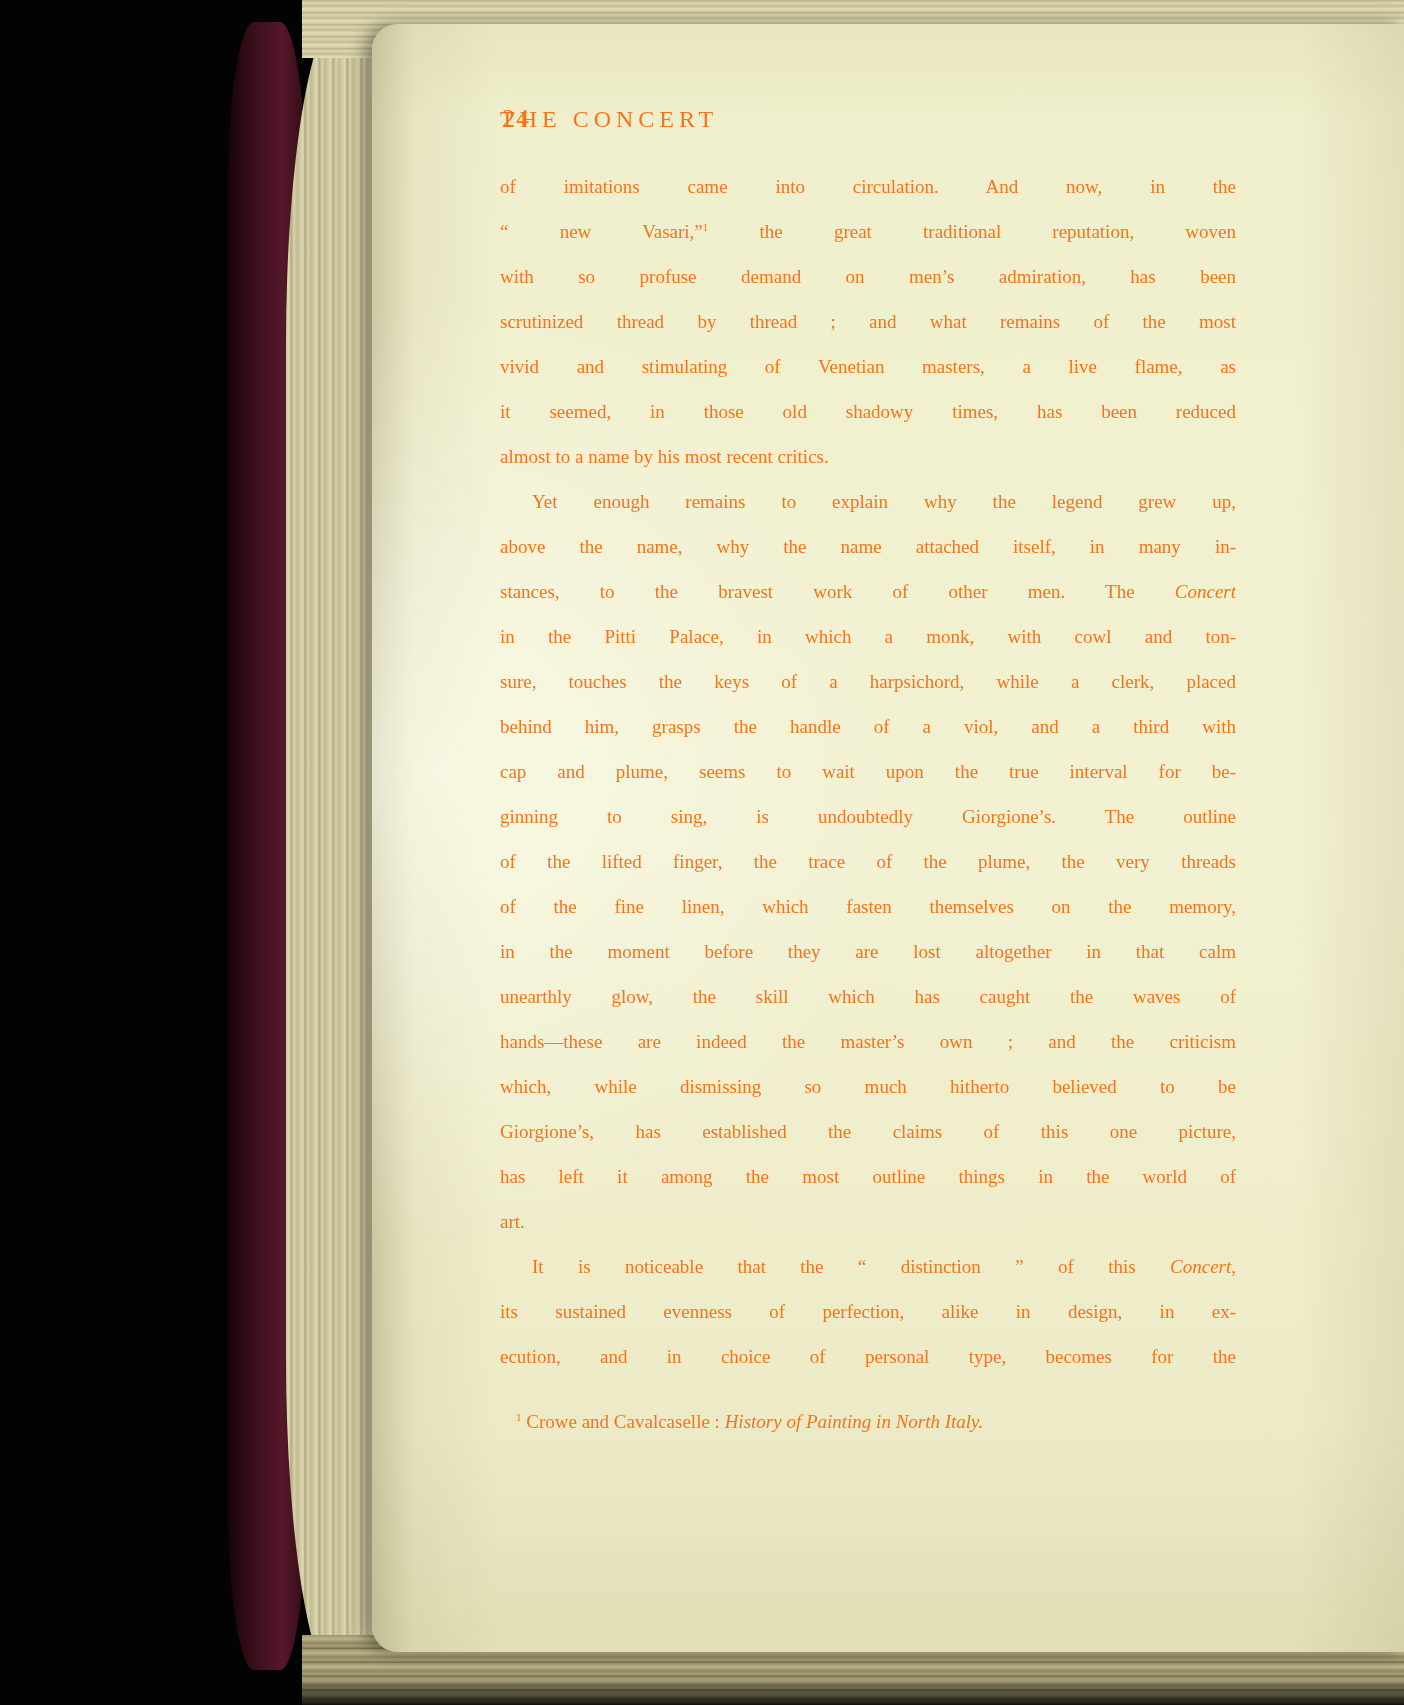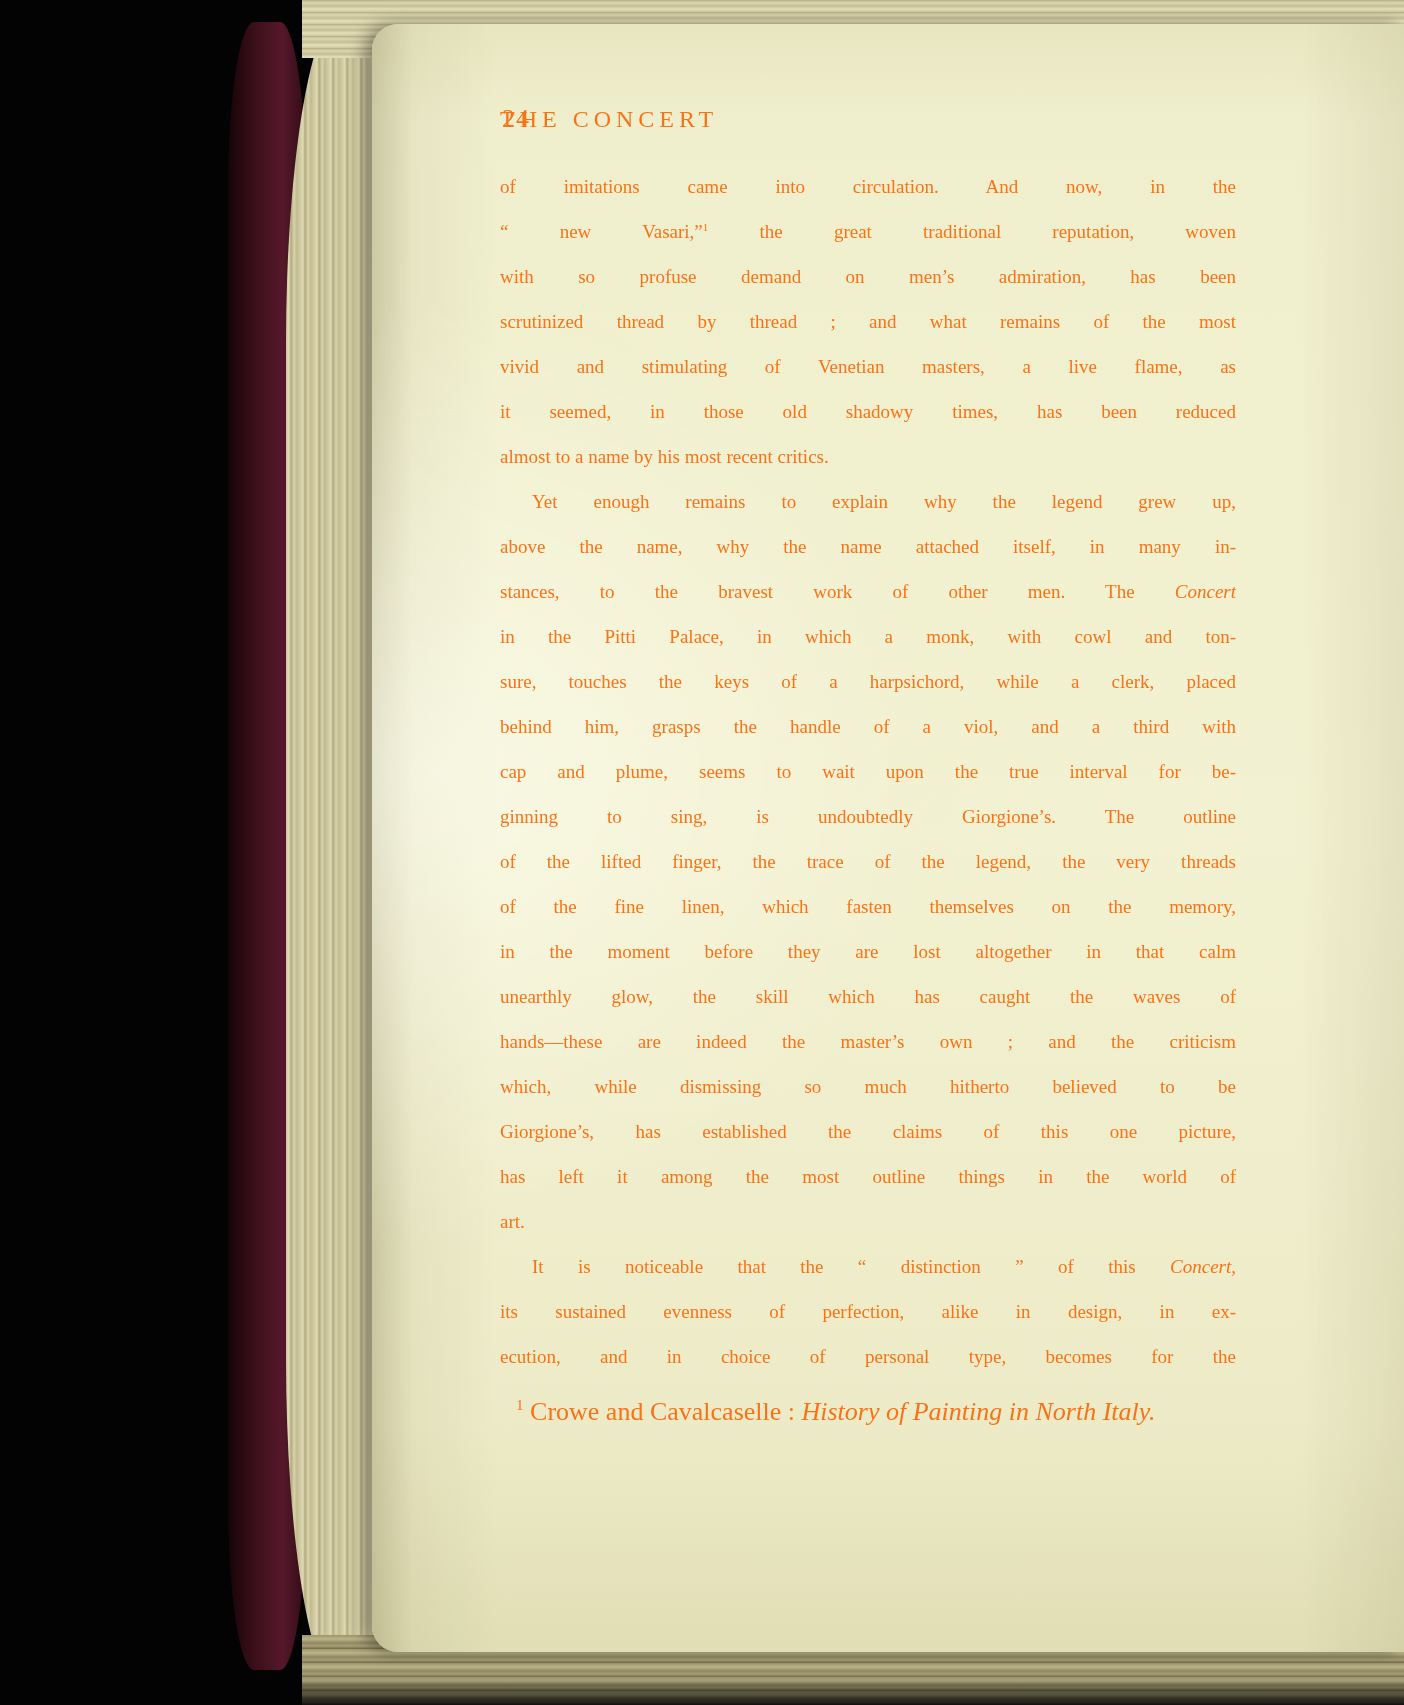--- a/index.html
+++ b/index.html
@@ -73,22 +73,22 @@
   .line {
     height:45px; line-height:45px;
     text-align:justify; text-align-last:justify;
     overflow:hidden;
   }
   .line.last { text-align-last:left; }
   .line.indent { text-indent:32px; }
   .i { font-style:italic; }
   .sup { vertical-align:super; font-size:0.58em; line-height:0; }
   .footnote {
-    margin-top:18px; padding-left:16px;
-    font-size:26px; line-height:30px;
+    margin-top:28px; padding-left:16px;
+    font-size:19px; line-height:30px;
   }
 </style>
 </head>
 <body>
 
 <div class="scene">
   <div class="cover"></div>
   <div class="edge-left"></div>
   <div class="edge-top"></div>
   <div class="edge-bottom"></div>
@@ -110,21 +110,21 @@
         <div class="line"><span>it seemed, in those old shadowy times, has been reduced</span></div>
         <div class="line last"><span>almost to a name by his most recent critics.</span></div>
         <div class="line indent"><span>Yet enough remains to explain why the legend grew up,</span></div>
         <div class="line"><span>above the name, why the name attached itself, in many in-</span></div>
         <div class="line"><span>stances, to the bravest work of other men.  The </span><span class="i">Concert</span></div>
         <div class="line"><span>in the Pitti Palace, in which a monk, with cowl and ton-</span></div>
         <div class="line"><span>sure, touches the keys of a harpsichord, while a clerk, placed</span></div>
         <div class="line"><span>behind him, grasps the handle of a viol, and a third with</span></div>
         <div class="line"><span>cap and plume, seems to wait upon the true interval for be-</span></div>
         <div class="line"><span>ginning to sing, is undoubtedly Giorgione’s.  The outline</span></div>
-        <div class="line"><span>of the lifted finger, the trace of the legend, the very threads</span></div>
+        <div class="line"><span>of the lifted finger, the trace of the plume, the very threads</span></div>
         <div class="line"><span>of the fine linen, which fasten themselves on the memory,</span></div>
         <div class="line"><span>in the moment before they are lost altogether in that calm</span></div>
         <div class="line"><span>unearthly glow, the skill which has caught the waves of</span></div>
         <div class="line"><span>hands—these are indeed the master’s own ; and the criticism</span></div>
         <div class="line"><span>which, while dismissing so much hitherto believed to be</span></div>
         <div class="line"><span>Giorgione’s, has established the claims of this one picture,</span></div>
         <div class="line"><span>has left it among the most outline things in the world of</span></div>
         <div class="line last"><span>art.</span></div>
         <div class="line indent"><span>It is noticeable that the “ distinction ” of this </span><span class="i">Concert</span><span>,</span></div>
         <div class="line"><span>its sustained evenness of perfection, alike in design, in ex-</span></div>

